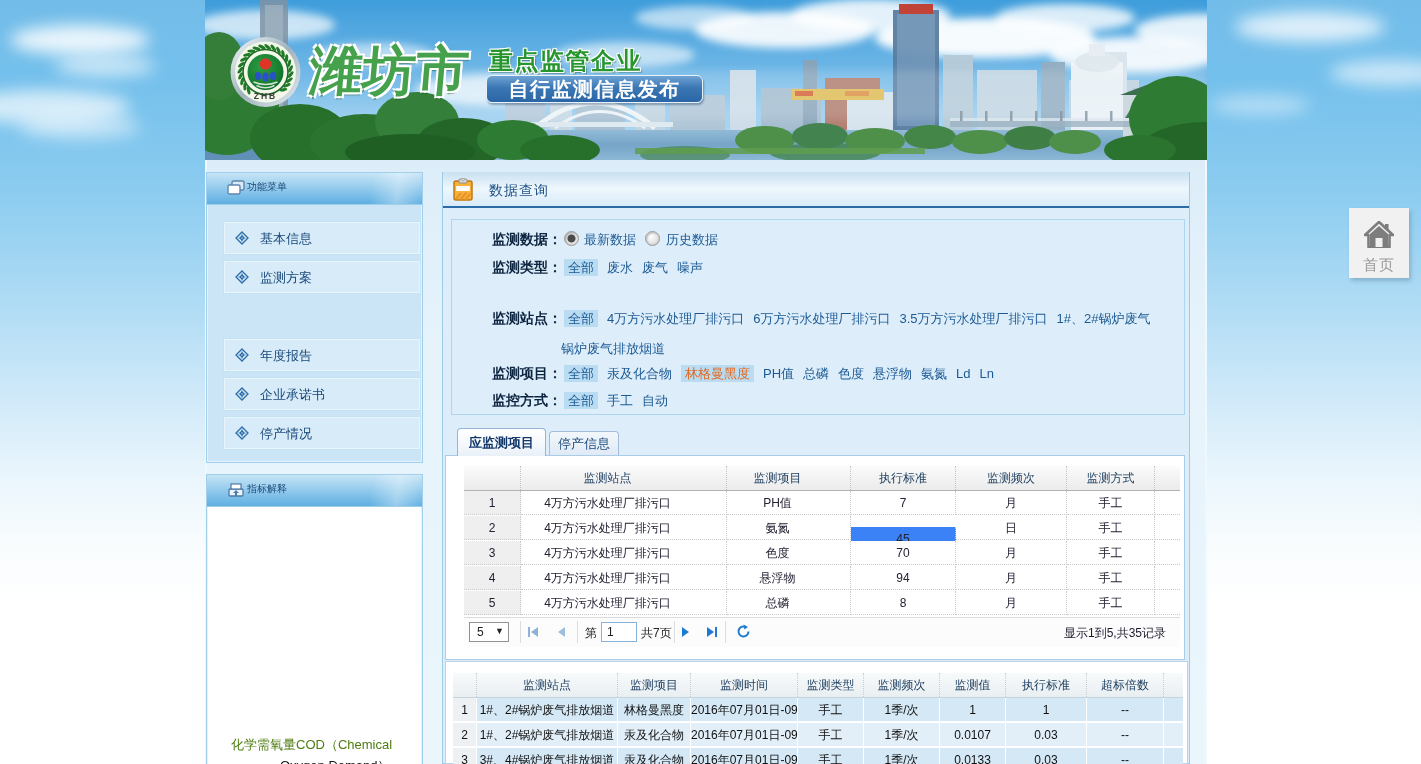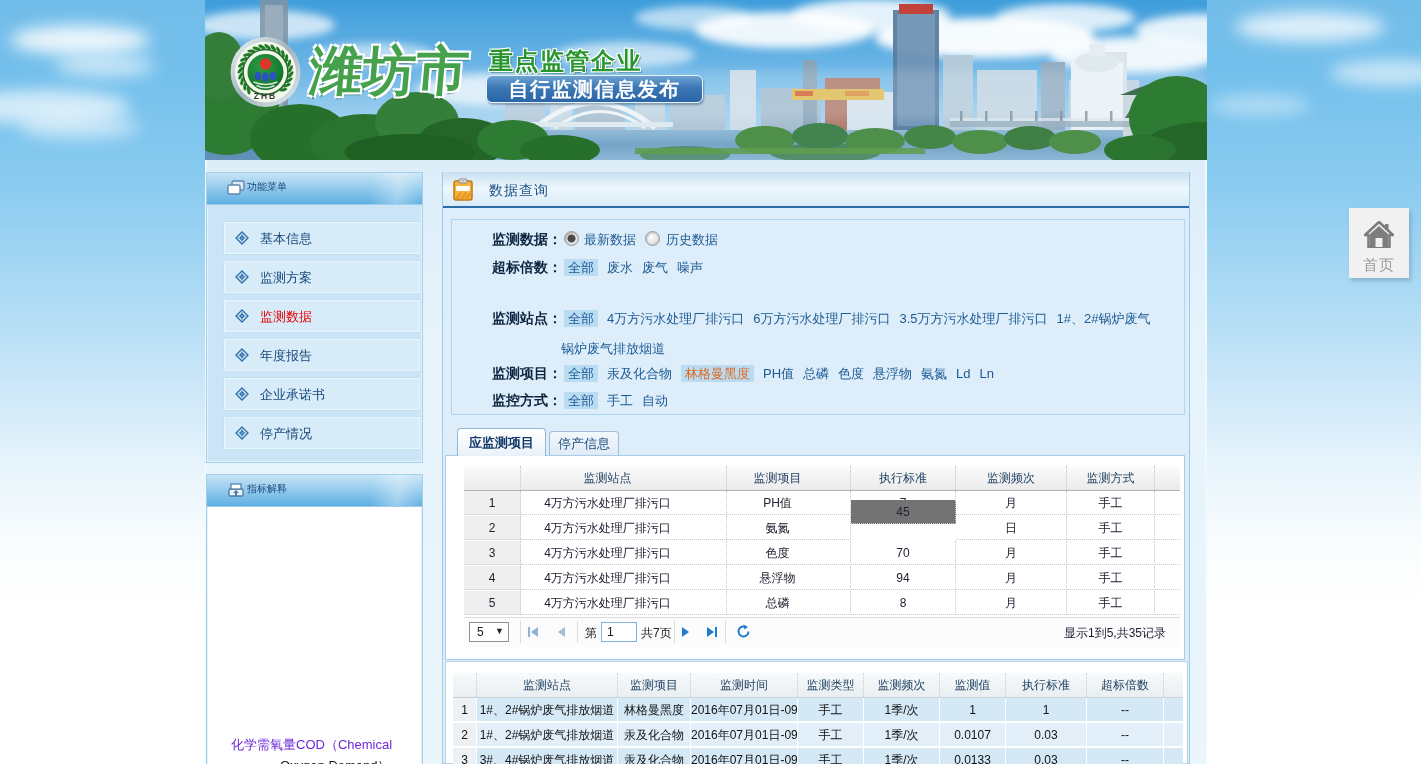--- a/index.html
+++ b/index.html
@@ -272,25 +272,20 @@
     <div class="mitem" style="top:49px;"><svg class="micon" viewBox="0 0 14 14">
           <path d="M7 1 L13 7 L7 13 L1 7 Z" fill="none" stroke="#2b6da8" stroke-width="1.3"></path>
           <path d="M7 3.5 V10.5 M3.5 7 H10.5" stroke="#2b6da8" stroke-width="1.2" stroke-dasharray="1.5 1.2"></path>
           <circle cx="7" cy="7" r="1.6" fill="none" stroke="#2b6da8" stroke-width="1.1"></circle>
         </svg><span class="lbl">基本信息</span></div>
     <div class="mitem" style="top:88px;"><svg class="micon" viewBox="0 0 14 14">
           <path d="M7 1 L13 7 L7 13 L1 7 Z" fill="none" stroke="#2b6da8" stroke-width="1.3"></path>
           <path d="M7 3.5 V10.5 M3.5 7 H10.5" stroke="#2b6da8" stroke-width="1.2" stroke-dasharray="1.5 1.2"></path>
           <circle cx="7" cy="7" r="1.6" fill="none" stroke="#2b6da8" stroke-width="1.1"></circle>
         </svg><span class="lbl">监测方案</span></div>
-    <div class="mitem" style="top:127px;"><svg class="micon" viewBox="0 0 14 14">
-          <path d="M7 1 L13 7 L7 13 L1 7 Z" fill="none" stroke="#2b6da8" stroke-width="1.3"></path>
-          <path d="M7 3.5 V10.5 M3.5 7 H10.5" stroke="#2b6da8" stroke-width="1.2" stroke-dasharray="1.5 1.2"></path>
-          <circle cx="7" cy="7" r="1.6" fill="none" stroke="#2b6da8" stroke-width="1.1"></circle>
-        </svg><span class="lbl" style="color:#e60000;">监测数据</span></div>
     <div class="mitem" style="top:166px;"><svg class="micon" viewBox="0 0 14 14">
           <path d="M7 1 L13 7 L7 13 L1 7 Z" fill="none" stroke="#2b6da8" stroke-width="1.3"></path>
           <path d="M7 3.5 V10.5 M3.5 7 H10.5" stroke="#2b6da8" stroke-width="1.2" stroke-dasharray="1.5 1.2"></path>
           <circle cx="7" cy="7" r="1.6" fill="none" stroke="#2b6da8" stroke-width="1.1"></circle>
         </svg><span class="lbl">年度报告</span></div>
     <div class="mitem" style="top:205px;"><svg class="micon" viewBox="0 0 14 14">
           <path d="M7 1 L13 7 L7 13 L1 7 Z" fill="none" stroke="#2b6da8" stroke-width="1.3"></path>
           <path d="M7 3.5 V10.5 M3.5 7 H10.5" stroke="#2b6da8" stroke-width="1.2" stroke-dasharray="1.5 1.2"></path>
           <circle cx="7" cy="7" r="1.6" fill="none" stroke="#2b6da8" stroke-width="1.1"></circle>
         </svg><span class="lbl">企业承诺书</span></div>
@@ -306,41 +301,41 @@
         <div class="streak" style="left:60px;top:-20px;"></div>
         <div class="streak" style="left:150px;top:-30px;"></div>
       <svg style="position:absolute;left:20px;top:7px" width="18" height="17" viewBox="0 0 18 17">
         <rect x="2" y="7" width="14" height="7" rx="1" fill="#eaf2fa" stroke="#4d7aa8" stroke-width="1.3"></rect>
         <rect x="4" y="2" width="10" height="5" fill="#ffffff" stroke="#4d7aa8" stroke-width="1.2"></rect>
         <path d="M9 8 l3 3 h-2 v3 h-2 v-3 h-2 z" fill="#4d7aa8"></path>
       </svg>
       <div class="t">指标解释</div>
     </div>
     <div style="position:absolute;left:1px;top:32px;width:213px;height:257px;background:#fff;overflow:hidden;">
-      <div style="position:absolute;left:23px;top:229px;font-size:13px;color:#6d28d9;white-space:nowrap;">化学需氧量COD（Chemical</div>
+      <div style="position:absolute;left:23px;top:229px;font-size:13px;color:#4d7c0f;white-space:nowrap;">化学需氧量COD（Chemical</div>
       <div style="position:absolute;left:72px;top:250px;font-size:13px;color:#111;white-space:nowrap;">Oxygen Demand）</div>
     </div>
   </div>
 
   <div id="main" class="abs"></div>
   <div id="mhead" class="abs">
     <svg style="position:absolute;left:10px;top:6px" width="20" height="23" viewBox="0 0 20 23">
       <rect x="1" y="3" width="18" height="19" rx="2" fill="#f7b23c" stroke="#c27810" stroke-width="1.5"></rect>
       <rect x="3.2" y="8" width="13.6" height="5" fill="#ffffff"></rect>
       <g stroke="#e8952a" stroke-width="2.4">
           <path d="M3 21 l5 -6 M7.5 21.5 l6 -7 M12 22 l5.5 -6.5"></path>
         </g>
       <rect x="6" y="1" width="8" height="4" rx="1" fill="#d8d8d8" stroke="#909090"></rect>
       <circle cx="10" cy="1.6" r="1.2" fill="#eee" stroke="#909090" stroke-width=".6"></circle>
     </svg>
     <span class="t">数据查询</span>
     </div>
   <div id="formbox" class="abs"></div>
   <div class="frow" style="top:231px;"><span class="flab">监测数据：</span><span class="radio sel"></span><span style="margin:0 9px 0 5px;">最新数据</span><span class="radio"></span><span style="margin-left:6px;">历史数据</span></div>
-  <div class="frow fl" style="top:259px;"><span class="flab">超标倍数：</span><span class="hl">全部</span><span class="lk">废水</span><span class="lk">废气</span><span class="lk">噪声</span></div>
+  <div class="frow fl" style="top:259px;"><span class="flab">监测类型：</span><span class="hl">全部</span><span class="lk">废水</span><span class="lk">废气</span><span class="lk">噪声</span></div>
   <div class="frow fl" style="top:289px;margin-top:21px;"><span class="flab">监测站点：</span><span class="hl">全部</span><span class="lk">4万方污水处理厂排污口</span><span class="lk">6万方污水处理厂排污口</span><span class="lk">3.5万方污水处理厂排污口</span><span class="lk">1#、2#锅炉废气</span></div>
   <div class="frow fl" style="top:340px;left:561px;"><span class="lk">锅炉废气排放烟道</span></div>
   <div class="frow fl" style="top:365px;"><span class="flab">监测项目：</span><span class="hl">全部</span><span class="lk">汞及化合物</span><span class="hl orange">林格曼黑度</span><span class="lk">PH值</span><span class="lk">总磷</span><span class="lk">色度</span><span class="lk">悬浮物</span><span class="lk">氨氮</span><span class="lk">Ld</span><span class="lk">Ln</span></div>
   <div class="frow fl" style="top:392px;"><span class="flab">监控方式：</span><span class="hl">全部</span><span class="lk">手工</span><span class="lk">自动</span></div>
 
   <div id="tab2" class="tab">停产信息</div>
   <div id="tabpanel" class="abs"></div>
   <div id="tab1" class="tab">应监测项目</div>
 
   <div class="abs" style="left:464px;top:466px;width:716px;z-index:4;">
@@ -355,21 +350,21 @@
   <div class="t1cell" style="left:0px;top:25px;width:57px;height:24px;background:#efefef;border-right:1px dotted #c9c9c9;border-bottom:1px dotted #c9c9c9;line-height:25px;">1</div>
   <div class="t1cell pr32" style="left:57px;top:25px;width:206px;height:24px;background:#fff;border-right:1px dotted #c9c9c9;border-bottom:1px dotted #c9c9c9;line-height:25px;">4万方污水处理厂排污口</div>
   <div class="t1cell pr22" style="left:263px;top:25px;width:124px;height:24px;background:#fff;border-right:1px dotted #c9c9c9;border-bottom:1px dotted #c9c9c9;line-height:25px;">PH值</div>
   <div class="t1cell" style="left:387px;top:25px;width:105px;height:24px;background:#fff;border-right:1px dotted #c9c9c9;border-bottom:1px dotted #c9c9c9;line-height:25px;">7</div>
   <div class="t1cell" style="left:492px;top:25px;width:111px;height:24px;background:#fff;border-right:1px dotted #c9c9c9;border-bottom:1px dotted #c9c9c9;line-height:25px;">月</div>
   <div class="t1cell" style="left:603px;top:25px;width:88px;height:24px;background:#fff;border-right:1px dotted #c9c9c9;border-bottom:1px dotted #c9c9c9;line-height:25px;">手工</div>
   <div class="t1cell" style="left:691px;top:25px;width:25px;height:24px;background:#fff;border-bottom:1px dotted #c9c9c9;"></div>
   <div class="t1cell" style="left:0px;top:50px;width:57px;height:24px;background:#efefef;border-right:1px dotted #c9c9c9;border-bottom:1px dotted #c9c9c9;line-height:25px;">2</div>
   <div class="t1cell pr32" style="left:57px;top:50px;width:206px;height:24px;background:#fff;border-right:1px dotted #c9c9c9;border-bottom:1px dotted #c9c9c9;line-height:25px;">4万方污水处理厂排污口</div>
   <div class="t1cell pr22" style="left:263px;top:50px;width:124px;height:24px;background:#fff;border-right:1px dotted #c9c9c9;border-bottom:1px dotted #c9c9c9;line-height:25px;">氨氮</div>
-  <div class="t1cell" style="left:387px;top:34px;width:105px;height:24px;background:#737373;border-right:1px dotted #c9c9c9;border-bottom:1px dotted #c9c9c9;line-height:25px;">45</div>
+  <div class="t1cell" style="left:387px;top:61px;width:105px;height:24px;background:#3b82f6;border-right:1px dotted #c9c9c9;border-bottom:1px dotted #c9c9c9;line-height:25px;">45</div>
   <div class="t1cell" style="left:492px;top:50px;width:111px;height:24px;background:#fff;border-right:1px dotted #c9c9c9;border-bottom:1px dotted #c9c9c9;line-height:25px;">日</div>
   <div class="t1cell" style="left:603px;top:50px;width:88px;height:24px;background:#fff;border-right:1px dotted #c9c9c9;border-bottom:1px dotted #c9c9c9;line-height:25px;">手工</div>
   <div class="t1cell" style="left:691px;top:50px;width:25px;height:24px;background:#fff;border-bottom:1px dotted #c9c9c9;"></div>
   <div class="t1cell" style="left:0px;top:75px;width:57px;height:24px;background:#efefef;border-right:1px dotted #c9c9c9;border-bottom:1px dotted #c9c9c9;line-height:25px;">3</div>
   <div class="t1cell pr32" style="left:57px;top:75px;width:206px;height:24px;background:#fff;border-right:1px dotted #c9c9c9;border-bottom:1px dotted #c9c9c9;line-height:25px;">4万方污水处理厂排污口</div>
   <div class="t1cell pr22" style="left:263px;top:75px;width:124px;height:24px;background:#fff;border-right:1px dotted #c9c9c9;border-bottom:1px dotted #c9c9c9;line-height:25px;">色度</div>
   <div class="t1cell" style="left:387px;top:75px;width:105px;height:24px;background:#fff;border-right:1px dotted #c9c9c9;border-bottom:1px dotted #c9c9c9;line-height:25px;">70</div>
   <div class="t1cell" style="left:492px;top:75px;width:111px;height:24px;background:#fff;border-right:1px dotted #c9c9c9;border-bottom:1px dotted #c9c9c9;line-height:25px;">月</div>
   <div class="t1cell" style="left:603px;top:75px;width:88px;height:24px;background:#fff;border-right:1px dotted #c9c9c9;border-bottom:1px dotted #c9c9c9;line-height:25px;">手工</div>
   <div class="t1cell" style="left:691px;top:75px;width:25px;height:24px;background:#fff;border-bottom:1px dotted #c9c9c9;"></div>

